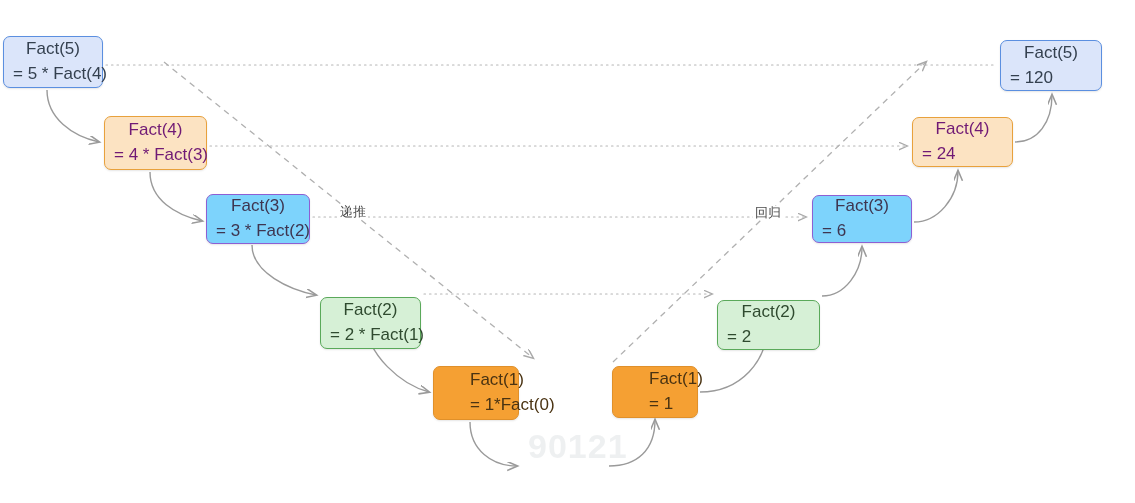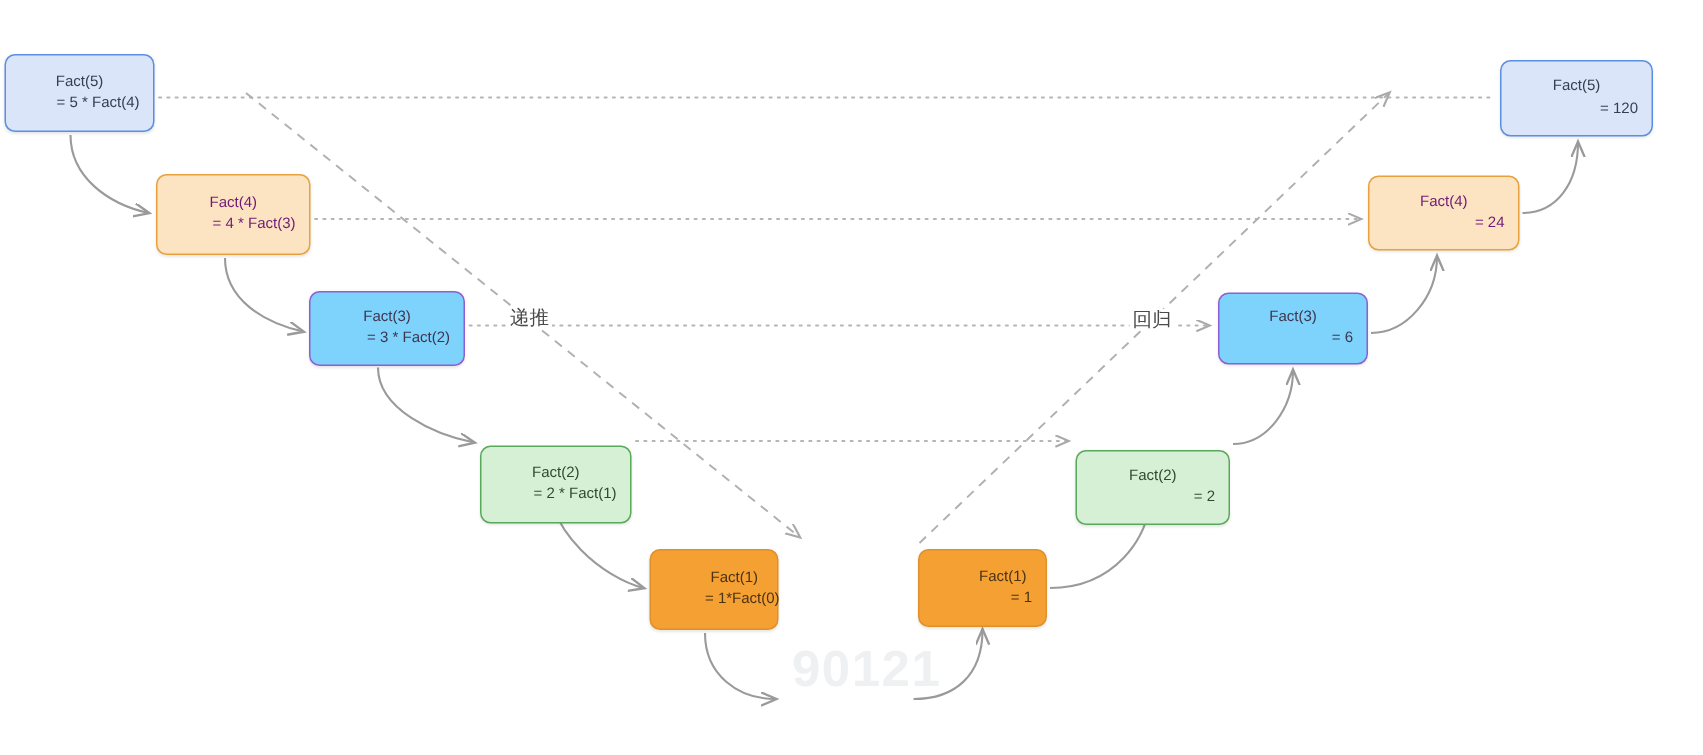--- a/index.html
+++ b/index.html
@@ -28,31 +28,31 @@
   .node {
     position: absolute;
     box-sizing: border-box;
     border-radius: 7px;
     border-width: 1.6px;
     border-style: solid;
     display: flex;
     flex-direction: column;
     justify-content: center;
     padding: 4px 9px 4px 9px;
-    font-size: 10px;
+    font-size: 17px;
     line-height: 1.45;
     color: #3b3b3b;
     box-shadow: 0 1px 2px rgba(0,0,0,0.10);
   }
   .node .l1 {
     text-align: center;
     white-space: nowrap;
   }
   .node .l2 {
-    text-align: right;
+    text-align: left;
     white-space: nowrap;
   }
   .node.single {
     justify-content: center;
   }
   .node.single .l1 {
     text-align: center;
   }
   .c-blue   { background: #dbe5fa; border-color: #5b8fe0; color: #34404f; }
   .c-orange-l { background: #fce3c2; border-color: #e8a13c; color: #701a75; }

